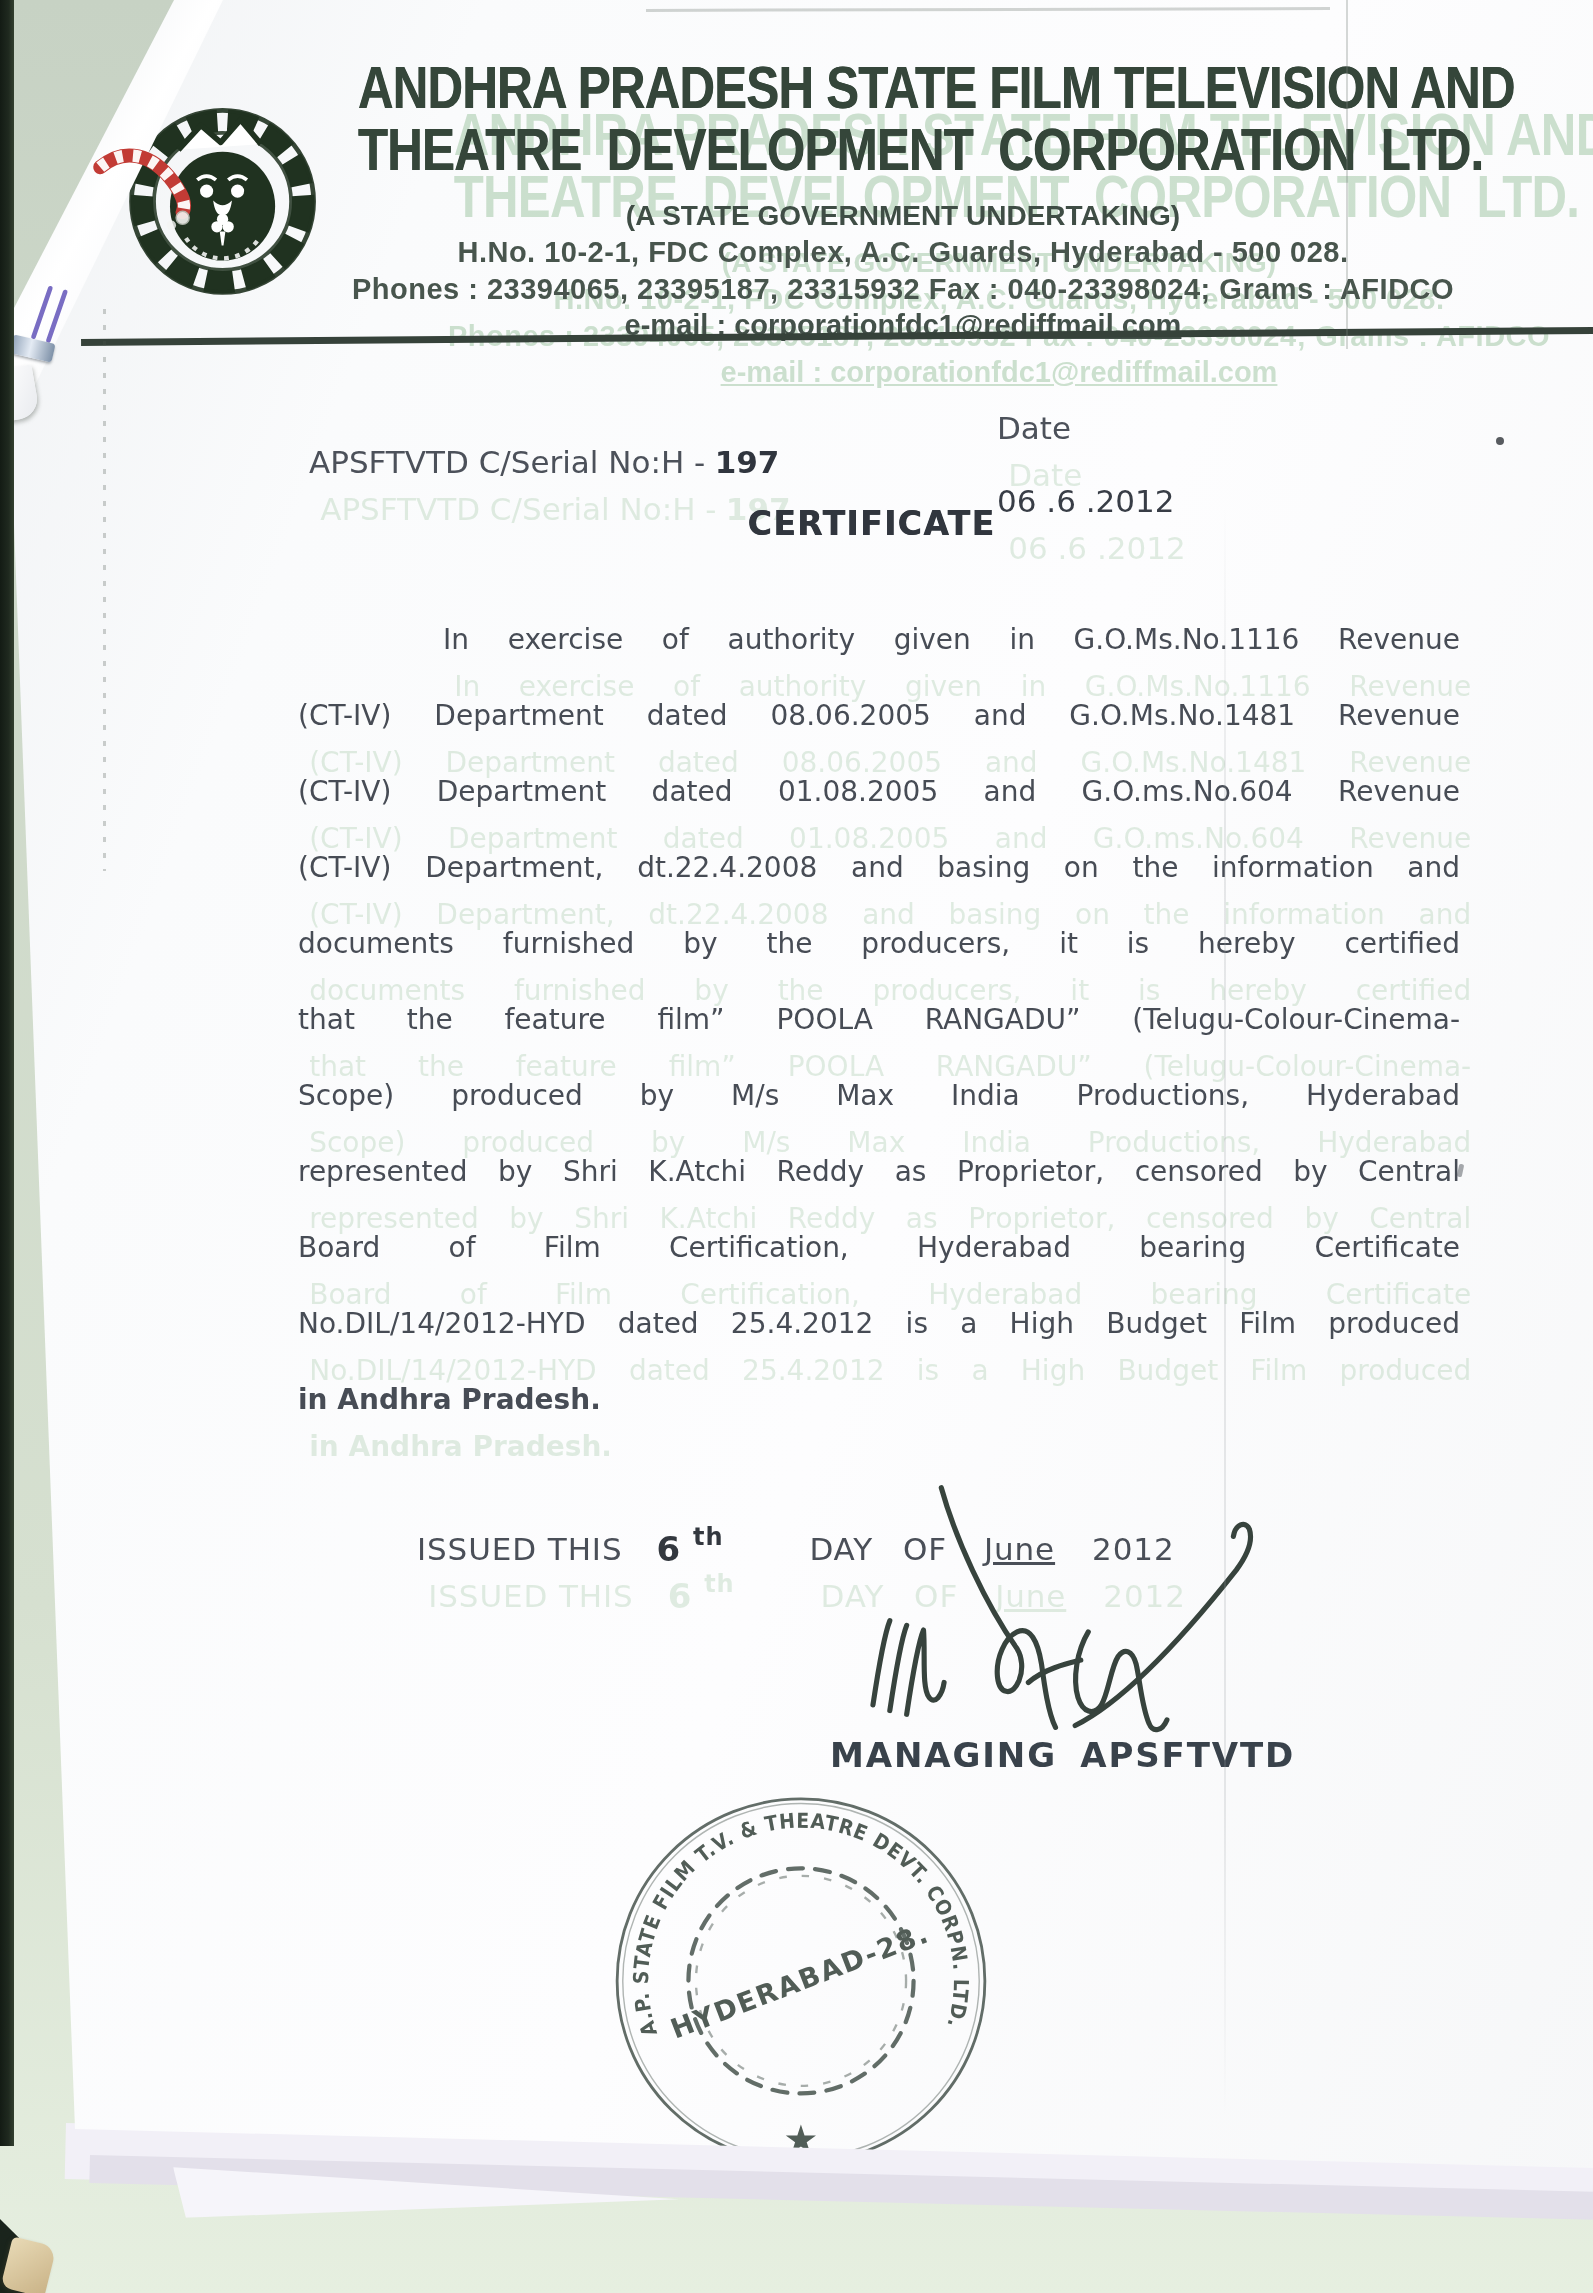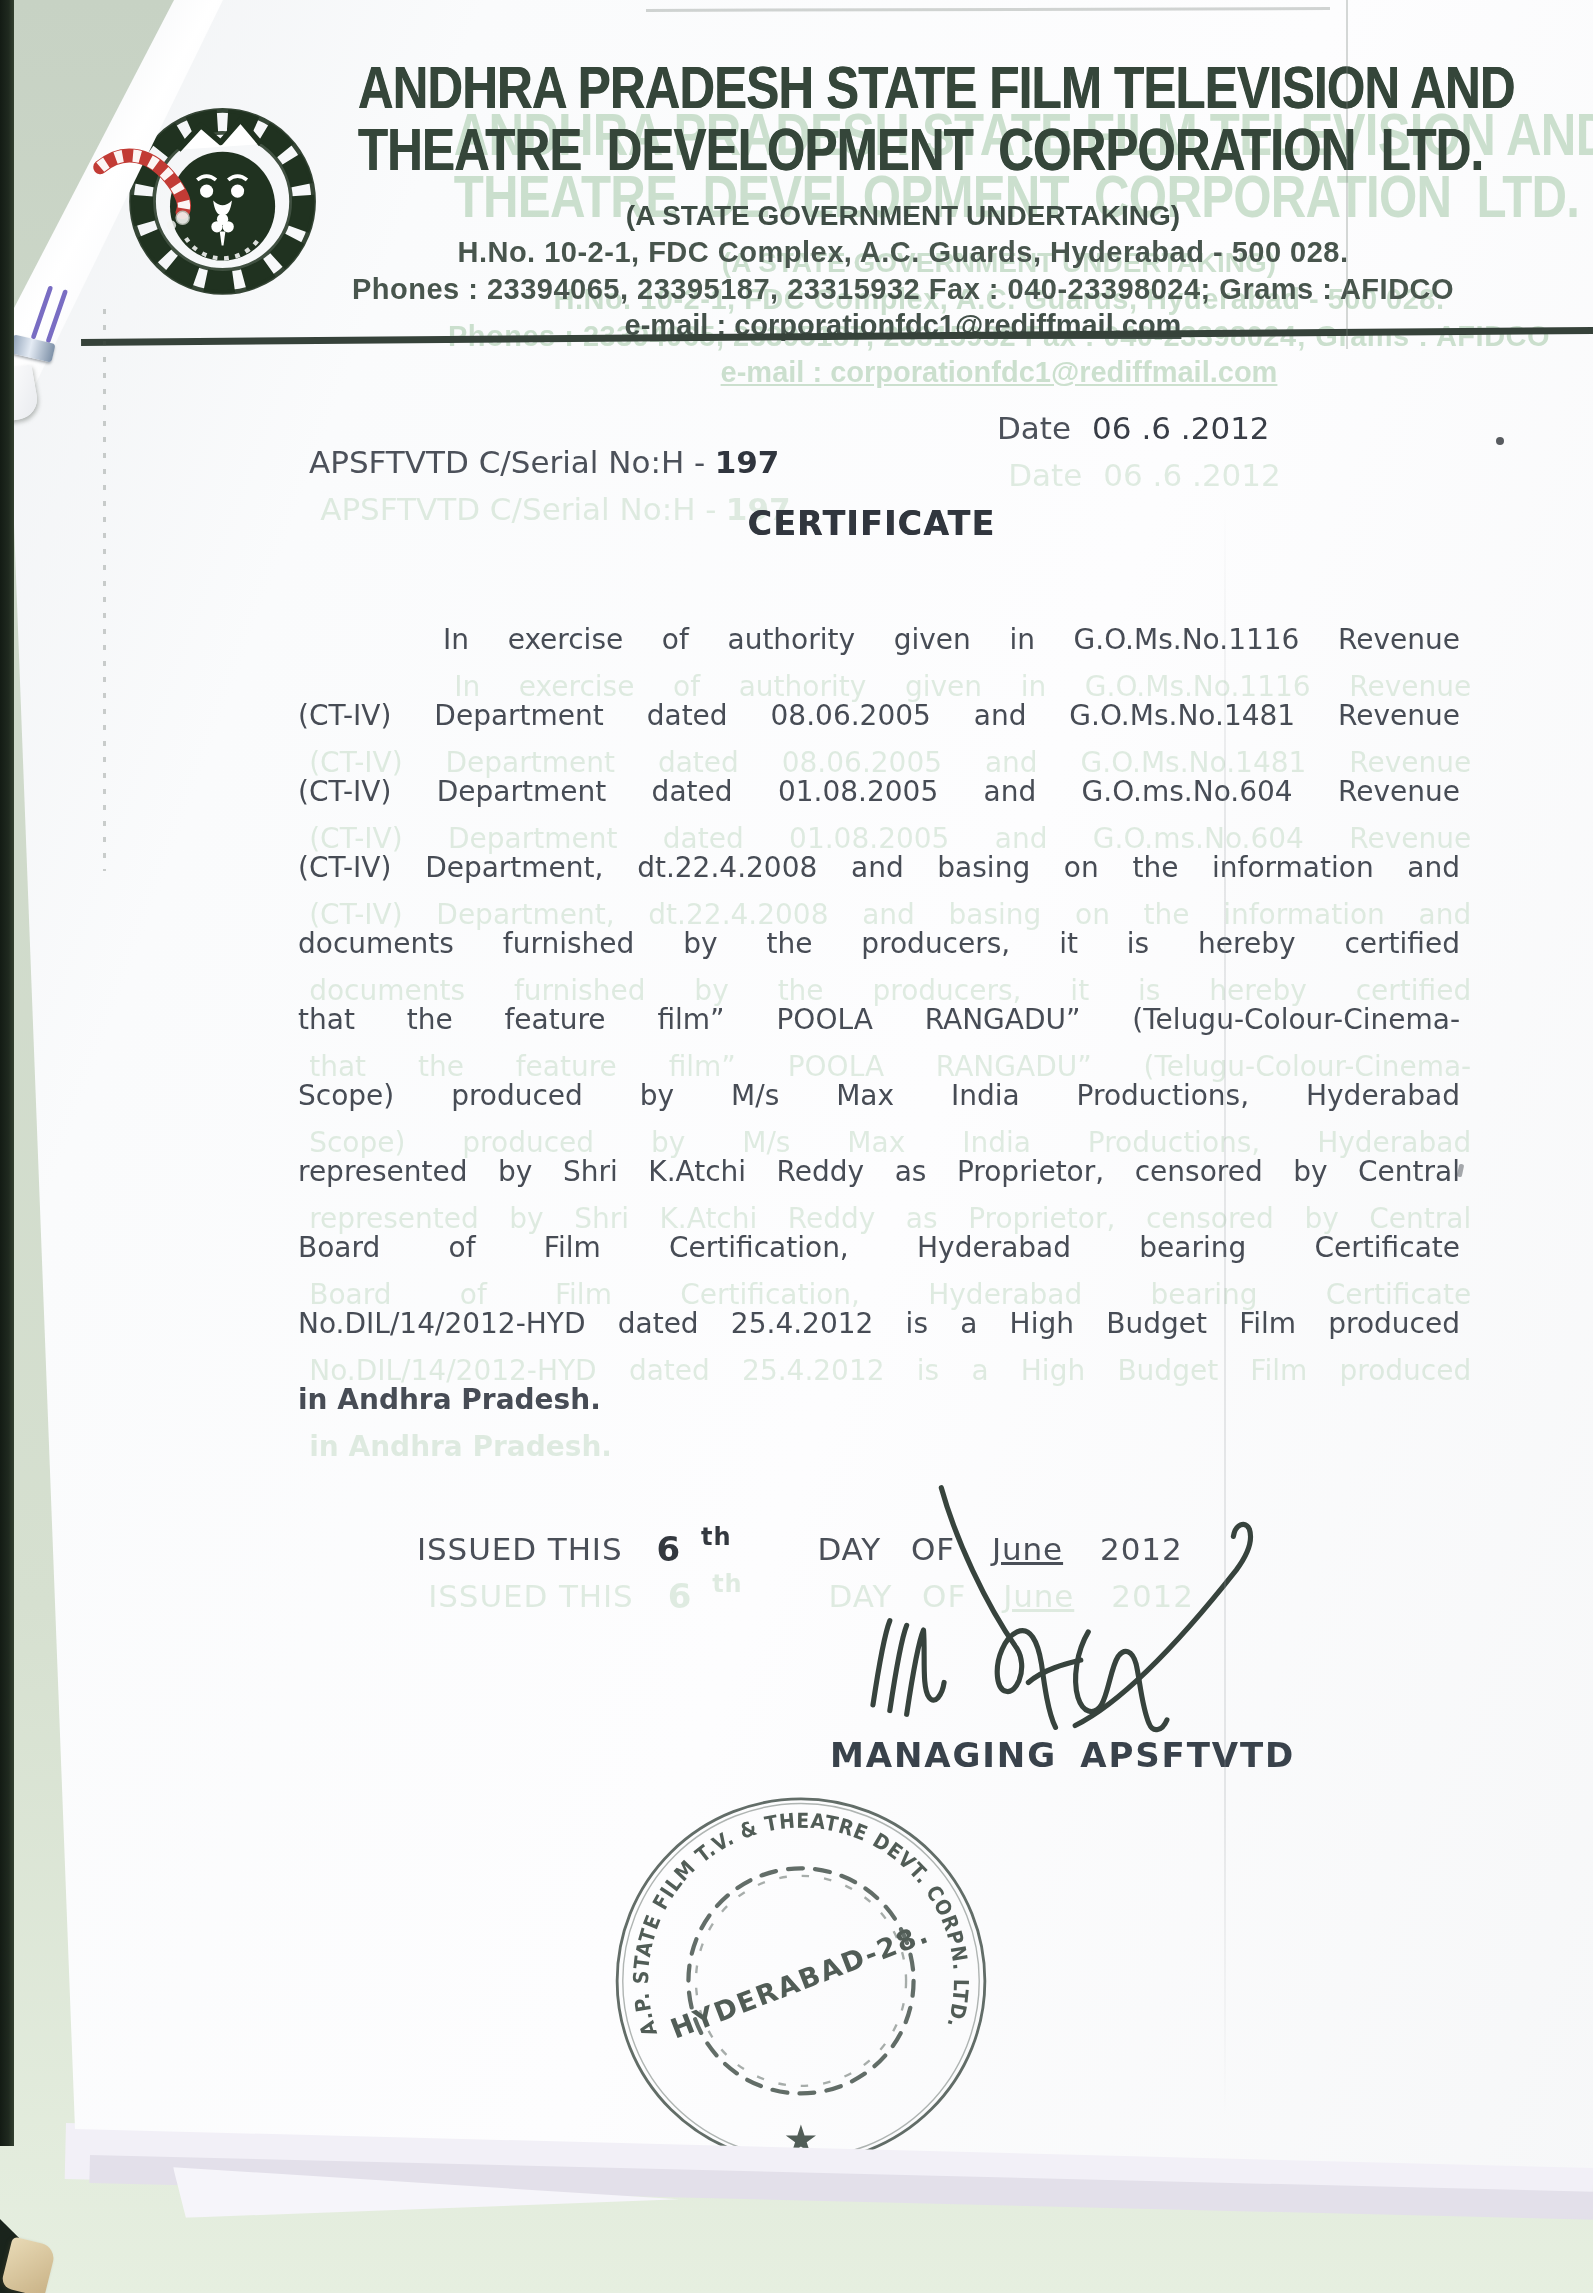--- a/index.html
+++ b/index.html
@@ -27,36 +27,36 @@
   .hdr-sub{top:202px;font:700 28px/1 "Liberation Sans",sans-serif;color:#3f4d45;}
   .hdr-addr{top:238px;font:700 29px/1 "Liberation Sans",sans-serif;color:#48554d;letter-spacing:0.5px;}
   .hdr-phones{top:275px;font:700 29px/1 "Liberation Sans",sans-serif;color:#48554d;letter-spacing:0.5px;}
   .hdr-email{top:311px;font:700 29px/1 "Liberation Sans",sans-serif;color:#44514a;text-decoration:underline;}
   .rule{position:absolute;left:81px;right:0;top:327px;height:6.6px;background:#36423a;
     transform:rotate(-.45deg);transform-origin:right center;}
   
   .ref-serial{position:absolute;left:309px;top:422px;font:400 31px/1.2 "DejaVu Sans",sans-serif;color:#4c515a;margin-top:22px;}
   .ref-serial b{font-weight:700;color:#30353e;margin-left:9.4px;}
   .ref-date{position:absolute;left:997px;top:410px;font:400 31px/1.2 "DejaVu Sans",sans-serif;
-    color:#4c515a;display:flex;gap:21px;}
+    color:#4c515a;display:flex;gap:36px;flex-direction:column;}
   .ref-date .val{color:#383d46;}
   
   .cert-title{position:absolute;left:600px;width:543px;top:504px;text-align:center;
     font:700 33px/1.2 "DejaVu Sans",sans-serif;letter-spacing:1.4px;color:#31363e;
     text-shadow:0.5px 0 currentColor;}
   .body{position:absolute;left:298px;top:602px;width:1162px;
     font:400 28px/76px "DejaVu Sans",sans-serif;color:#474c55;}
   .bline{height:76px;text-align:justify;text-align-last:justify;}
   .bline.first{text-indent:145px;}
   .bline.last{text-align-last:left;font-weight:bold;}
   
   .issued{position:absolute;left:417px;top:1527px;display:flex;align-items:center;
     font:400 31px/1.3 "DejaVu Sans",sans-serif;color:#4a4f58;letter-spacing:0.9px;white-space:nowrap;}
   .is-day{margin-left:34px;font-weight:700;font-size:34px;color:#33383f;}
-  .is-ord{font-weight:700;font-size:24px;position:relative;top:-11.2px;margin-left:20px;color:#33383f;}
+  .is-ord{font-weight:700;font-size:24px;position:relative;top:-11.2px;margin-left:12px;color:#33383f;}
   .is-dayof{margin-left:86px;word-spacing:19px;}
   .is-month{margin-left:37px;text-decoration:underline;}
   .is-year{margin-left:37px;}
   .md{position:absolute;left:830px;top:1735px;font:700 34px/1.2 "DejaVu Sans",sans-serif;
     letter-spacing:1.9px;word-spacing:9.4px;color:#39424b;white-space:nowrap;}
   
   .ghost-hdr{position:absolute;inset:0;transform:translate(96px,47px);opacity:.5;}
   .ghost-main{position:absolute;inset:0;transform:translate(11.2px,47px);opacity:.3;}
   .ghost-hdr *,.ghost-main *{color:#9cc4a0 !important;text-shadow:none !important;}
   

